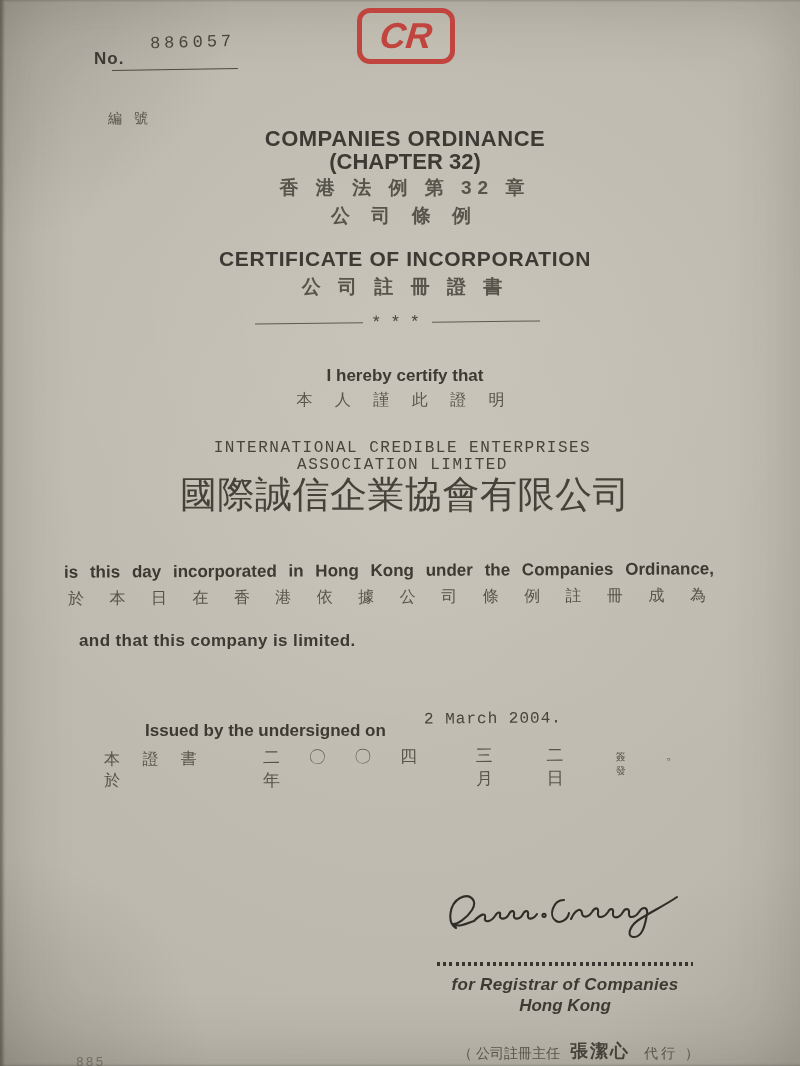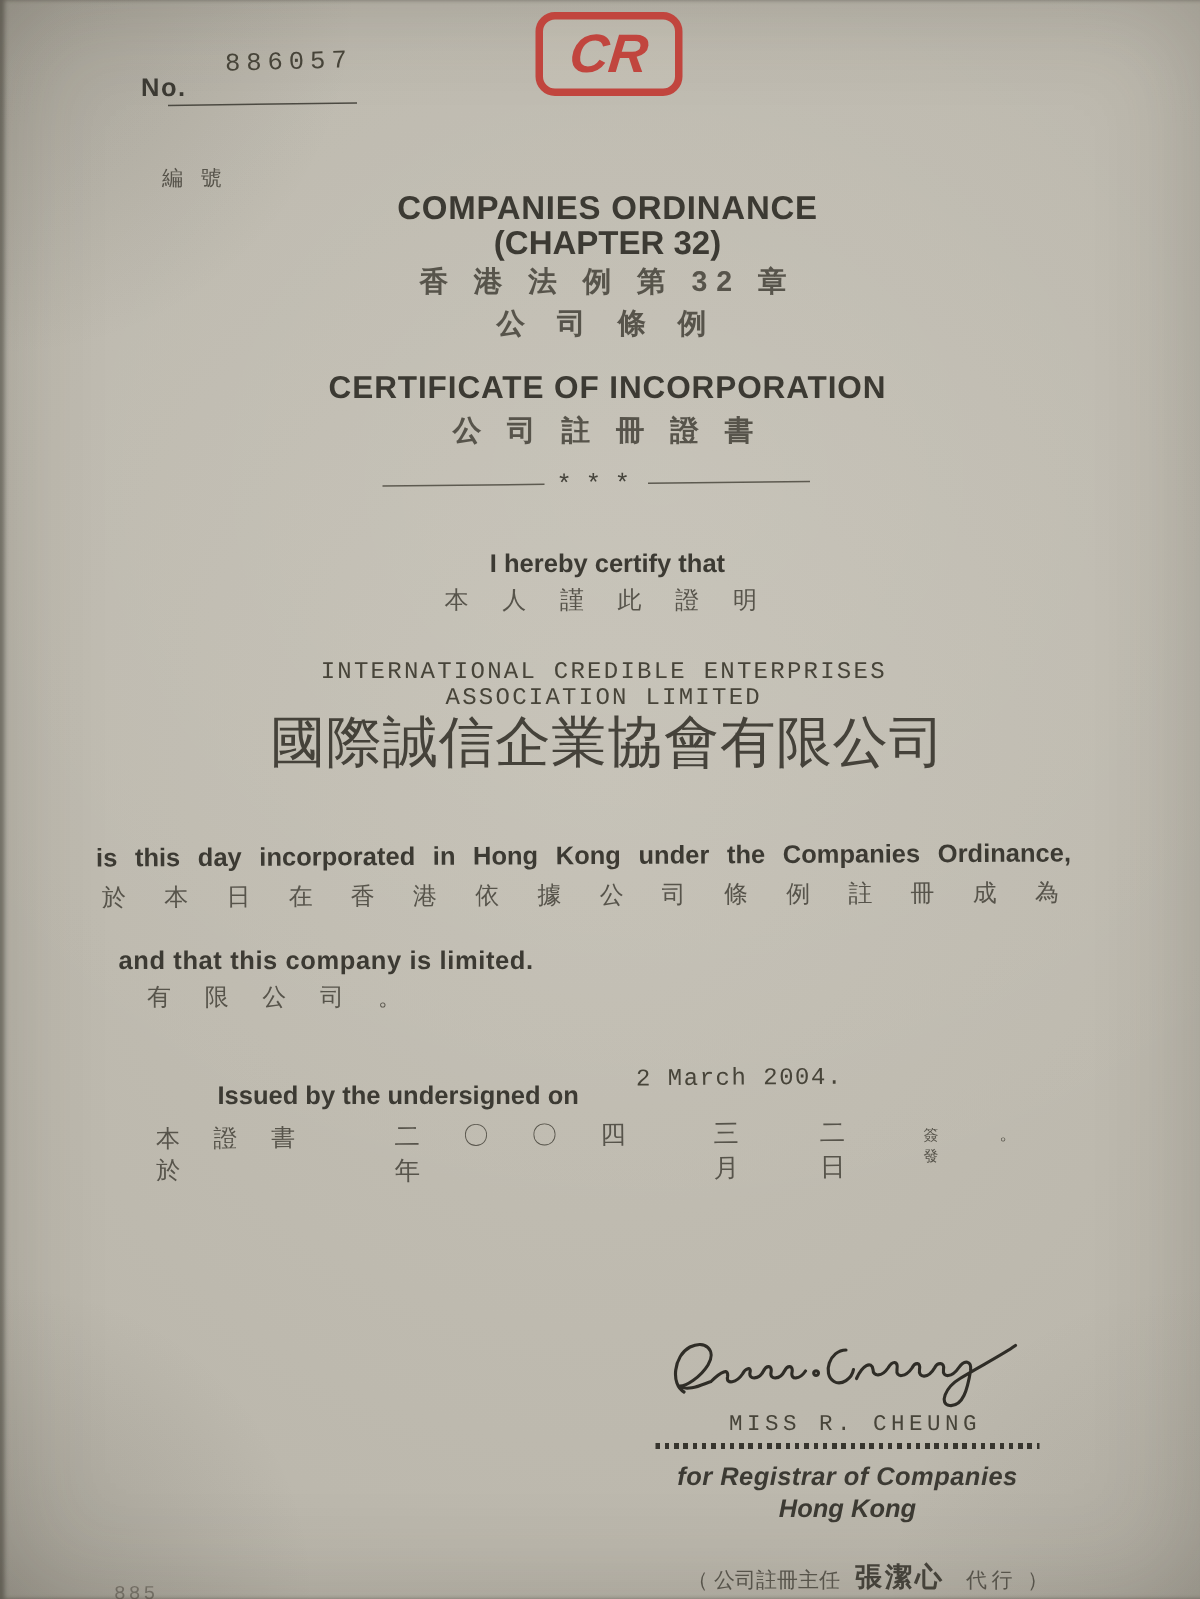--- a/index.html
+++ b/index.html
@@ -106,41 +106,39 @@
   <div class="abs sansb ctr certify-en">I hereby certify that</div>
   <div class="abs zh ctr certify-zh">本 人 謹 此 證 明</div>
 
   <div class="abs mono ctr co-en1">INTERNATIONAL CREDIBLE ENTERPRISES</div>
   <div class="abs mono ctr co-en2">ASSOCIATION LIMITED</div>
   <div class="abs zh ctr co-zh">國際誠信企業協會有限公司</div>
 
   <div class="abs sansb para1-en">is this day incorporated in Hong Kong under the Companies Ordinance,</div>
   <div class="abs zh para1-zh">於 本 日 在 香 港 依 據 公 司 條 例 註 冊 成 為</div>
   <div class="abs sansb para2-en">and that this company is limited.</div>
-  <div class="abs zh para2-zh">有 限 公 司 。</div>
 
   <div class="abs sansb issued-en">Issued by the undersigned on</div>
   <div class="abs mono issued-date">2 March 2004.</div>
   <div class="abs issued-zh">
     <span class="p1">本 證 書 於</span>
     <span class="p2">二 〇 〇 四 年</span>
     <span class="p3">三 月</span>
     <span class="p4">二 日</span>
     <span class="p5">簽 發</span>
     <span class="p6">。</span>
   </div>
 
   <svg class="abs sig-svg" width="255" height="62" viewBox="0 0 255 62">
     <g fill="none" stroke="#2f2d27" stroke-width="2.1" stroke-linecap="round">
       <path d="M16,46 C7,41 9,22 20,16 C30,11 38,18 32,28 C27,36 17,43 12,42 C19,46 28,41 34,39 C41,32 46,30 45,36 C44,41 51,40 55,34 C57,30 61,29 60,33 C59,38 66,38 69,32 C71,28 75,28 74,33 C73,38 80,38 83,32 C85,28 89,28 88,33 C87,38 93,38 97,32"></path>
       <path d="M104,35 a1.6,1.6 0 1 1 0.1,0"></path>
       <path d="M124,18 C113,18 108,34 116,39 C121,42 128,37 129,31 M131,37 C135,28 141,25 142,31 C142,36 148,36 152,30 C155,25 159,25 158,31 C157,37 164,36 168,30 C170,26 174,26 173,31 C172,37 179,37 183,30 C185,26 190,26 189,31 C188,37 195,36 199,30 C203,24 208,25 207,32 C205,44 202,56 193,55 C186,54 190,43 200,37 C211,30 227,22 237,15"></path>
     </g>
   </svg>
-  <div class="abs mono ctr sig-name">MISS R. CHEUNG</div>
   <div class="abs dotline"></div>
   <div class="abs sansb ctr for-reg">for Registrar of Companies</div>
   <div class="abs sansb ctr for-hk">Hong Kong</div>
   <div class="abs dep-zh">
     <span>（ 公司註冊主任</span>
     <span class="nm">張潔心</span>
     <span class="sx">代行 ）</span>
   </div>
 
   <div class="abs mono faint">885</div>

